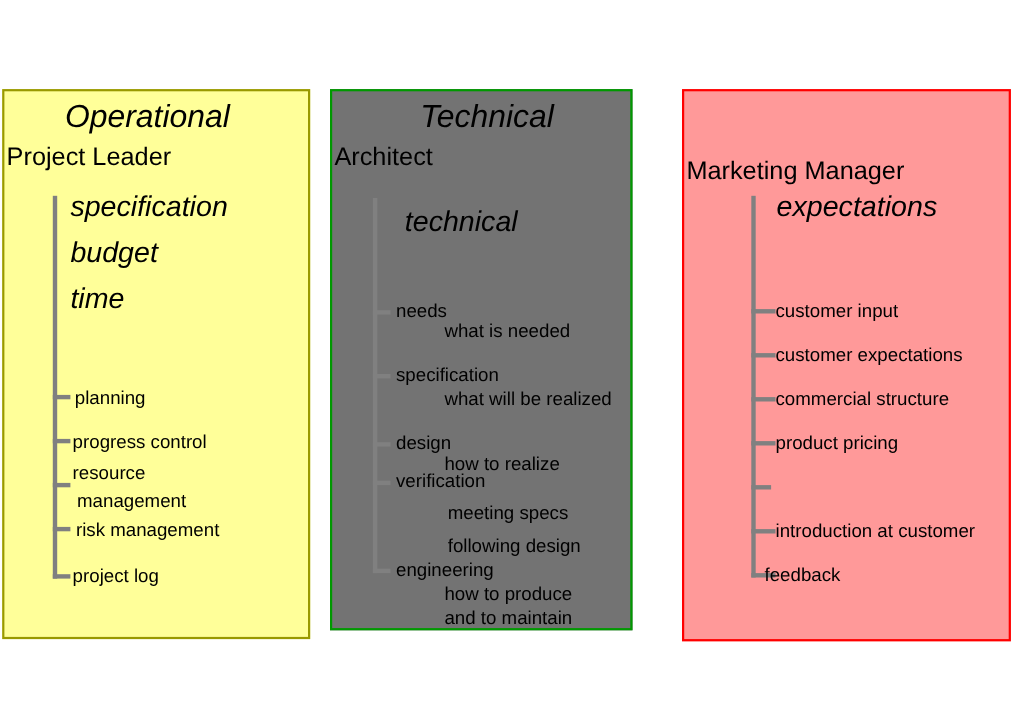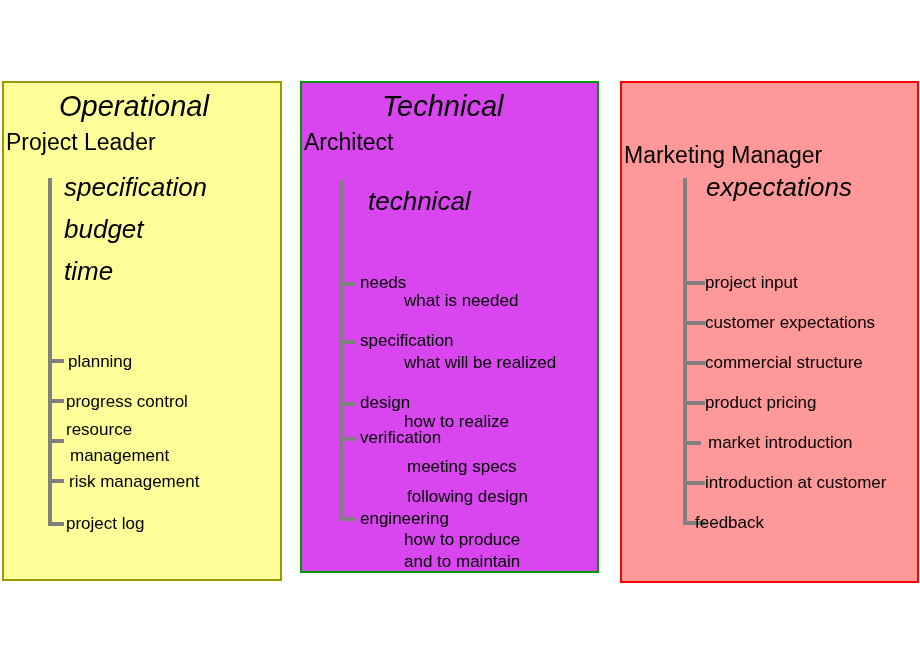--- a/index.html
+++ b/index.html
@@ -27,23 +27,23 @@
     left: 2px;
     top: 81px;
     width: 280px;
     height: 500px;
     background: #ffff99;
     border: 2px solid #999900;
   }
   .panel-technical {
     left: 300px;
     top: 81px;
-    width: 299px;
+    width: 275px;
     height: 492px;
-    background: #d946ef;
+    background: #737373;
     border: 2px solid #009900;
   }
   .panel-commercial {
     left: 620px;
     top: 81px;
     width: 299px;
     height: 502px;
     background: #ff9999;
     border: 2px solid #ff0000;
   }
@@ -167,32 +167,31 @@
 <div class="panel panel-commercial">
 
 
   <div class="title-plain" style="left:2px; top:61px;">Marketing Manager</div>
 
   <div class="bracket bracket-stem" style="left:61px; top:95px; height:347px;"></div>
 
   <div class="keyword" style="left:84px; top:91px;">expectations</div>
 
   <div class="bracket bracket-tick" style="left:61px; top:198px; width:22px;"></div>
-  <div class="item-label" style="left:83px; top:191px;">project input</div>
+  <div class="item-label" style="left:83px; top:191px;">customer input</div>
 
   <div class="bracket bracket-tick" style="left:61px; top:238px; width:22px;"></div>
   <div class="item-label" style="left:83px; top:231px;">customer expectations</div>
 
   <div class="bracket bracket-tick" style="left:61px; top:278px; width:22px;"></div>
   <div class="item-label" style="left:83px; top:271px;">commercial structure</div>
 
   <div class="bracket bracket-tick" style="left:61px; top:318px; width:22px;"></div>
   <div class="item-label" style="left:83px; top:311px;">product pricing</div>
 
   <div class="bracket bracket-tick" style="left:61px; top:358px; width:18px;"></div>
-  <div class="item-label" style="left:86px; top:351px;">market introduction</div>
 
   <div class="bracket bracket-tick" style="left:61px; top:398px; width:22px;"></div>
   <div class="item-label" style="left:83px; top:391px;">introduction at customer</div>
 
   <div class="bracket bracket-tick" style="left:61px; top:438px; width:22px;"></div>
   <div class="item-label" style="left:73px; top:431px;text-align:center;">feedback</div>
 </div>
 
 </body></html>

